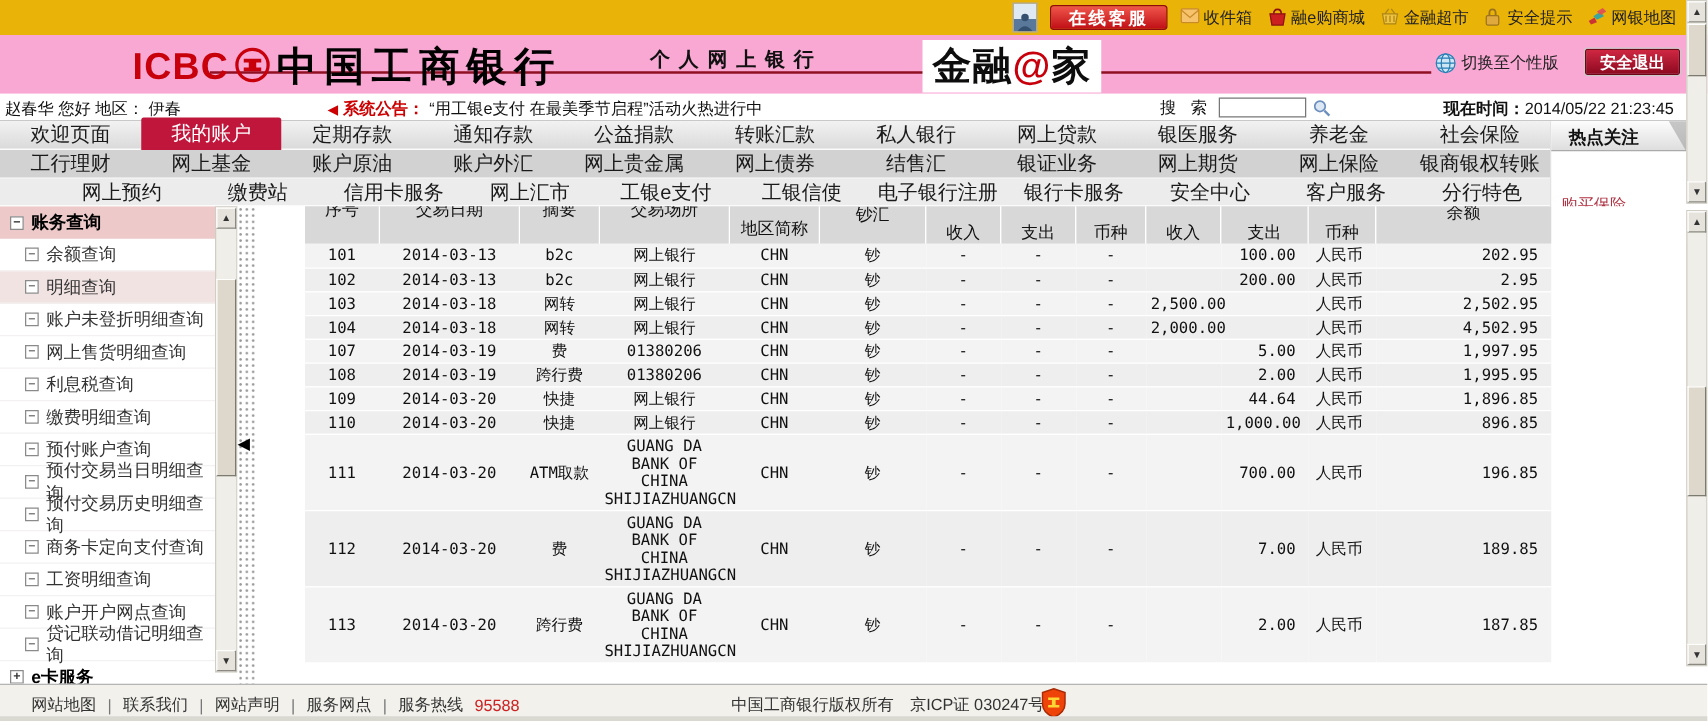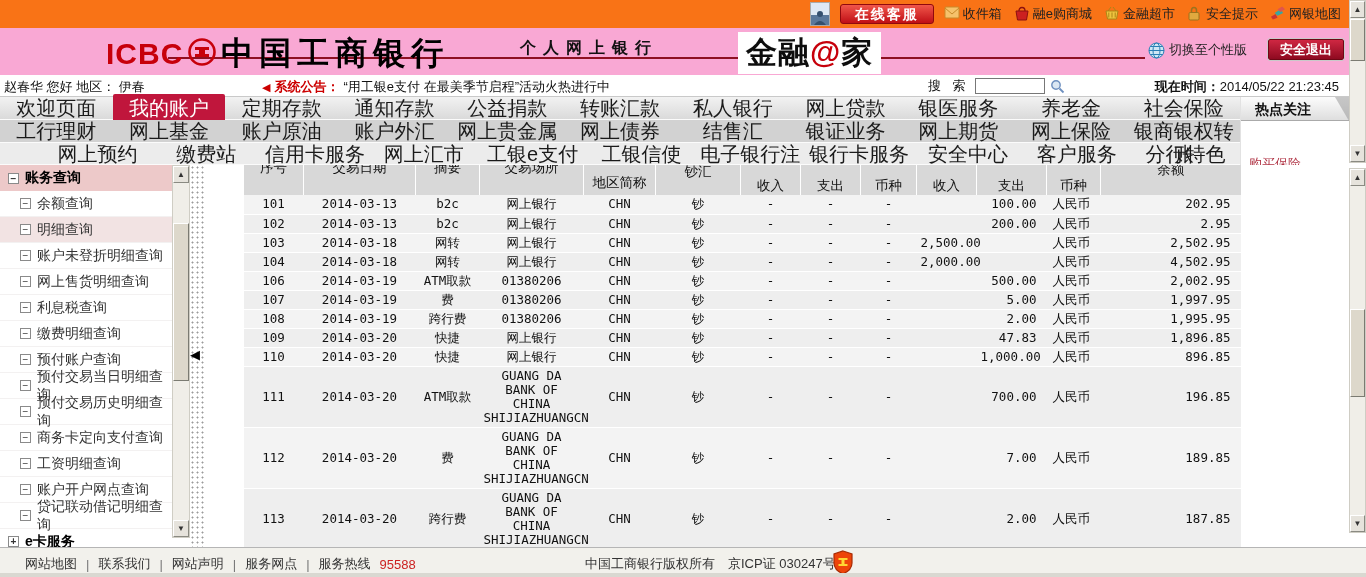--- a/index.html
+++ b/index.html
@@ -1,20 +1,20 @@
 <!DOCTYPE html>
 <html><head>
 <meta charset="utf-8">
 <style>
   * { margin:0; padding:0; box-sizing:border-box; }
   html,body { width:1366px; height:577px; overflow:hidden; }
   body { position:relative; background:#fff; font-family:"Liberation Sans",sans-serif; color:#111; }
 
   
-  .topbar { position:absolute; top:0; left:0; right:17px; height:28px; display:flex; justify-content:flex-end; align-items:center; gap:10px; padding-right:8px; background:#f97316; font-size:13px; }
+  .topbar { position:absolute; top:0; left:0; right:17px; height:28px; display:flex; justify-content:flex-end; align-items:center; gap:10px; padding-right:8px; background:#eab308; font-size:13px; }
   .avatar { width:20px; height:24px; border:1px solid #aaa; background:linear-gradient(180deg,#dfe9f4 55%,#5a789a 55%); display:flex; align-items:flex-end; justify-content:center; }
   .avatar svg { display:block; }
   .online-btn { height:20px; padding:0 14px; background:linear-gradient(180deg,#f0564a,#c00f16); border:1px solid #90090d; border-radius:3px; color:#fff; font-weight:bold; font-size:14px; line-height:18px; letter-spacing:2px; }
   .qlink { display:flex; align-items:center; gap:3px; color:#222; cursor:default; }
   .qicon { width:16px; height:16px; display:inline-flex; }
 
   
   .header { position:absolute; top:28px; left:0; width:1366px; height:47px; background:#f9a8d4; }
   .brand-line { position:absolute; top:29px; left:168px; width:977px; height:2px; background:#8e1022; }
   .icbc-logo { position:absolute; left:106px; top:4px; display:flex; align-items:center; gap:4px; }
@@ -38,21 +38,21 @@
   .search-input { width:70px; height:16px; border:1px solid #777; font-size:12px; padding:0 2px; }
   .timebar { position:absolute; right:10px; top:3px; }
   .time-label { font-weight:bold; }
 
   
   .nav { position:absolute; top:97px; left:0; width:1240px; height:68px; }
   .nav-row { display:flex; height:23px; border-bottom:1px solid #fbfbfb; }
   .nav-row-1 { background:linear-gradient(180deg,#f2f2f2,#dadada); }
   .nav-row-2 { background:#d2d2d2; }
   .nav-row-3 { background:#ececec; height:22px;padding-left:43px; }
-  .nav-item { flex:1; text-align:center; font-size:20px; color:#1a1a1a; line-height:23px; cursor:default; }
+  .nav-item { flex:1; text-align:center; font-size:16px; color:#1a1a1a; line-height:23px; cursor:default; }
   .nav-item.active { position:relative; background:#c0163c; color:#fff; margin-top:-3px; height:26px; line-height:28px; border-radius:2px 2px 0 0; z-index:5; }
 
   
   .hot-panel { position:absolute; top:97px; left:1240px; width:109px; height:103px; background:#fff; border-left:1px solid #e2e2e2; border-bottom:5px solid #4c1d95; }
   .hot-header { position:relative; height:24px; background:linear-gradient(180deg,#fcfcfc,#dedede); border-bottom:1px solid #aaa; font-weight:bold; font-size:14px; line-height:24px; padding-left:14px; color:#111; }
   .hot-header::after { content:""; position:absolute; right:0; top:0; border-top:24px solid #9a9a9a; border-left:14px solid transparent; opacity:.55; }
   .hot-link { margin:34px 0 0 8px; color:#b03344; font-size:13px; cursor:default;text-decoration:underline; }
 
   
   .sidebar { position:absolute; top:165px; left:0; width:172px; height:382px; background:#fff; overflow:hidden; }
@@ -417,35 +417,20 @@
           <td>钞</td>
           <td>-</td>
           <td>-</td>
           <td>-</td>
           <td>2,000.00</td>
           <td></td>
           <td>人民币</td>
           <td>4,502.95</td>
         </tr>
         <tr>
-          <td>106</td>
-          <td>2014-03-19</td>
-          <td>ATM取款</td>
-          <td>01380206</td>
-          <td>CHN</td>
-          <td>钞</td>
-          <td>-</td>
-          <td>-</td>
-          <td>-</td>
-          <td></td>
-          <td>500.00</td>
-          <td>人民币</td>
-          <td>2,002.95</td>
-        </tr>
-        <tr>
           <td>107</td>
           <td>2014-03-19</td>
           <td>费</td>
           <td>01380206</td>
           <td>CHN</td>
           <td>钞</td>
           <td>-</td>
           <td>-</td>
           <td>-</td>
           <td></td>
@@ -472,21 +457,21 @@
           <td>109</td>
           <td>2014-03-20</td>
           <td>快捷</td>
           <td>网上银行</td>
           <td>CHN</td>
           <td>钞</td>
           <td>-</td>
           <td>-</td>
           <td>-</td>
           <td></td>
-          <td>47.83</td>
+          <td>44.64</td>
           <td>人民币</td>
           <td>1,896.85</td>
         </tr>
         <tr>
           <td>110</td>
           <td>2014-03-20</td>
           <td>快捷</td>
           <td>网上银行</td>
           <td>CHN</td>
           <td>钞</td>

